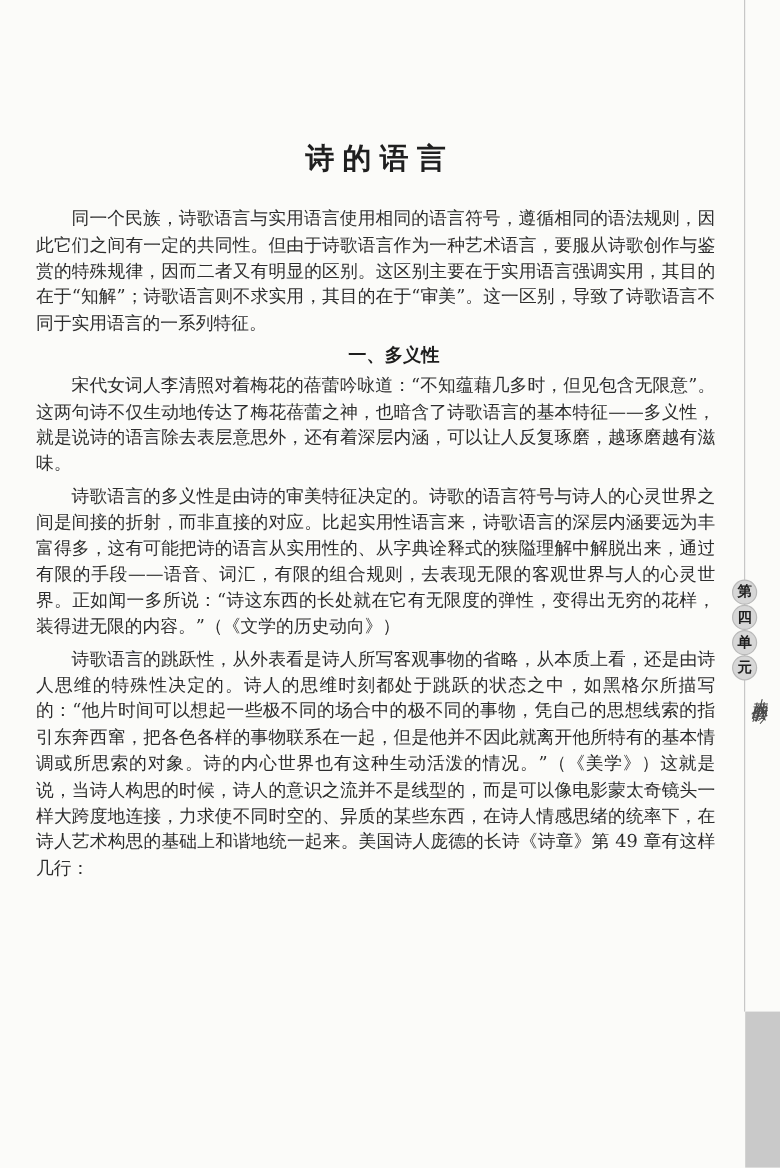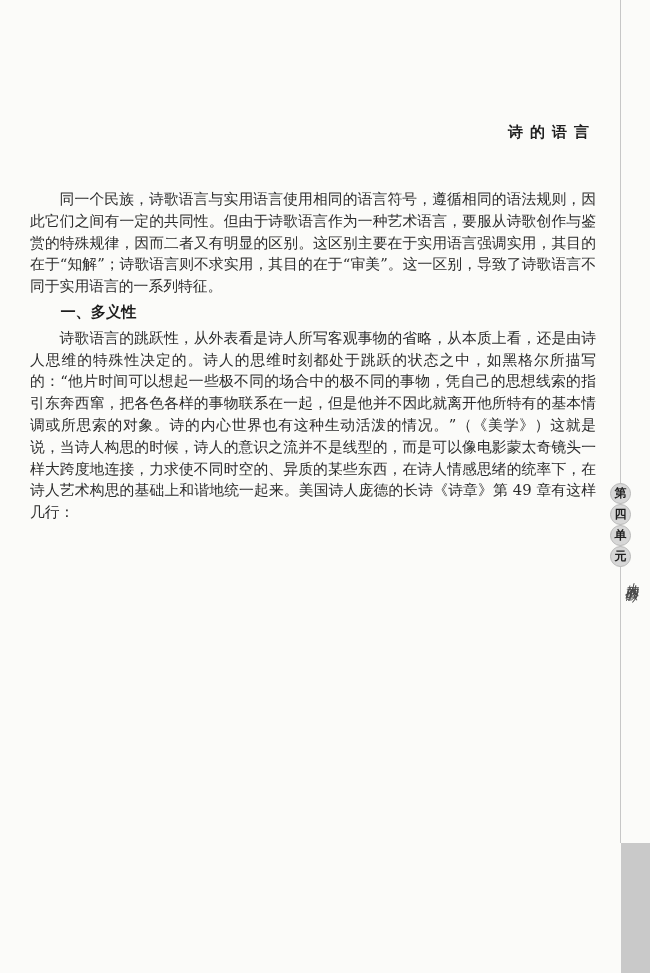--- a/index.html
+++ b/index.html
@@ -10,45 +10,46 @@
     overflow: hidden;
     font-family: "DejaVu Serif", "Liberation Serif", serif;
     color: #2d2d2d;
   }
   .page { position: absolute; inset: 0; }
 
   
   .content { position: absolute; left: 30px; top: 0; width: 566px; }
   .doc-title {
     margin: 121px 0 0 0;
-    text-align: right;
-    font-size: 15px;
+    text-align: center;
+    font-size: 24px;
     line-height: 22px;
     font-weight: 700;
     letter-spacing: 7px;
     text-indent: 7px;
     color: #1f1f1f;
   }
   .para {
     font-size: 14.8px;
     line-height: 21.8px;
     text-align: justify;
     text-indent: 2em;
     margin: 0 0 5px 0;
     color: #2d2d2d;
   }
-  .first-para { margin-top: 45px; }
+  .first-para { margin-top: 29px; }
   .sec-heading {
     font-family: "DejaVu Sans", "Liberation Sans", sans-serif;
     font-size: 15.2px;
     font-weight: 700;
     line-height: 21.8px;
     margin: 2px 0 3px 0;
     text-indent: 2em;
     color: #1e1e1e;
+    text-align: center;
   }
 
   
   .side-rule {
     position: absolute; left: 620px; top: 0;
     width: 1px; height: 843px;
     background: #c7c7c7;
   }
   .unit-badge {
     position: absolute; left: 610px; top: 483px;
@@ -94,21 +95,23 @@
 
 <div class="page">
 
   <div class="content">
     <h1 class="doc-title">诗的语言</h1>
 
     <p class="para first-para">同一个民族，诗歌语言与实用语言使用相同的语言符号，遵循相同的语法规则，因此它们之间有一定的共同性。但由于诗歌语言作为一种艺术语言，要服从诗歌创作与鉴赏的特殊规律，因而二者又有明显的区别。这区别主要在于实用语言强调实用，其目的在于“知解”；诗歌语言则不求实用，其目的在于“审美”。这一区别，导致了诗歌语言不同于实用语言的一系列特征。</p>
 
     <h2 class="sec-heading">一、多义性</h2>
 
+    <p class="para">宋代女词人李清照对着梅花的蓓蕾吟咏道：“不知蕴藉几多时，但见包含无限意”。这两句诗不仅生动地传达了梅花蓓蕾之神，也暗含了诗歌语言的基本特征——多义性，就是说诗的语言除去表层意思外，还有着深层内涵，可以让人反复琢磨，越琢磨越有滋味。</p>
 
+    <p class="para">诗歌语言的多义性是由诗的审美特征决定的。诗歌的语言符号与诗人的心灵世界之间是间接的折射，而非直接的对应。比起实用性语言来，诗歌语言的深层内涵要远为丰富得多，这有可能把诗的语言从实用性的、从字典诠释式的狭隘理解中解脱出来，通过有限的手段——语音、词汇，有限的组合规则，去表现无限的客观世界与人的心灵世界。正如闻一多所说：“诗这东西的长处就在它有无限度的弹性，变得出无穷的花样，装得进无限的内容。”（《文学的历史动向》）</p>
 
 
 
 
     <p class="para">诗歌语言的跳跃性，从外表看是诗人所写客观事物的省略，从本质上看，还是由诗人思维的特殊性决定的。诗人的思维时刻都处于跳跃的状态之中，如黑格尔所描写的：“他片时间可以想起一些极不同的场合中的极不同的事物，凭自己的思想线索的指引东奔西窜，把各色各样的事物联系在一起，但是他并不因此就离开他所特有的基本情调或所思索的对象。诗的内心世界也有这种生动活泼的情况。”（《美学》）这就是说，当诗人构思的时候，诗人的意识之流并不是线型的，而是可以像电影蒙太奇镜头一样大跨度地连接，力求使不同时空的、异质的某些东西，在诗人情感思绪的统率下，在诗人艺术构思的基础上和谐地统一起来。美国诗人庞德的长诗《诗章》第 49 章有这样几行：</p>
   </div>
 
   <div class="side-rule"></div>
 
   <div class="unit-badge">

